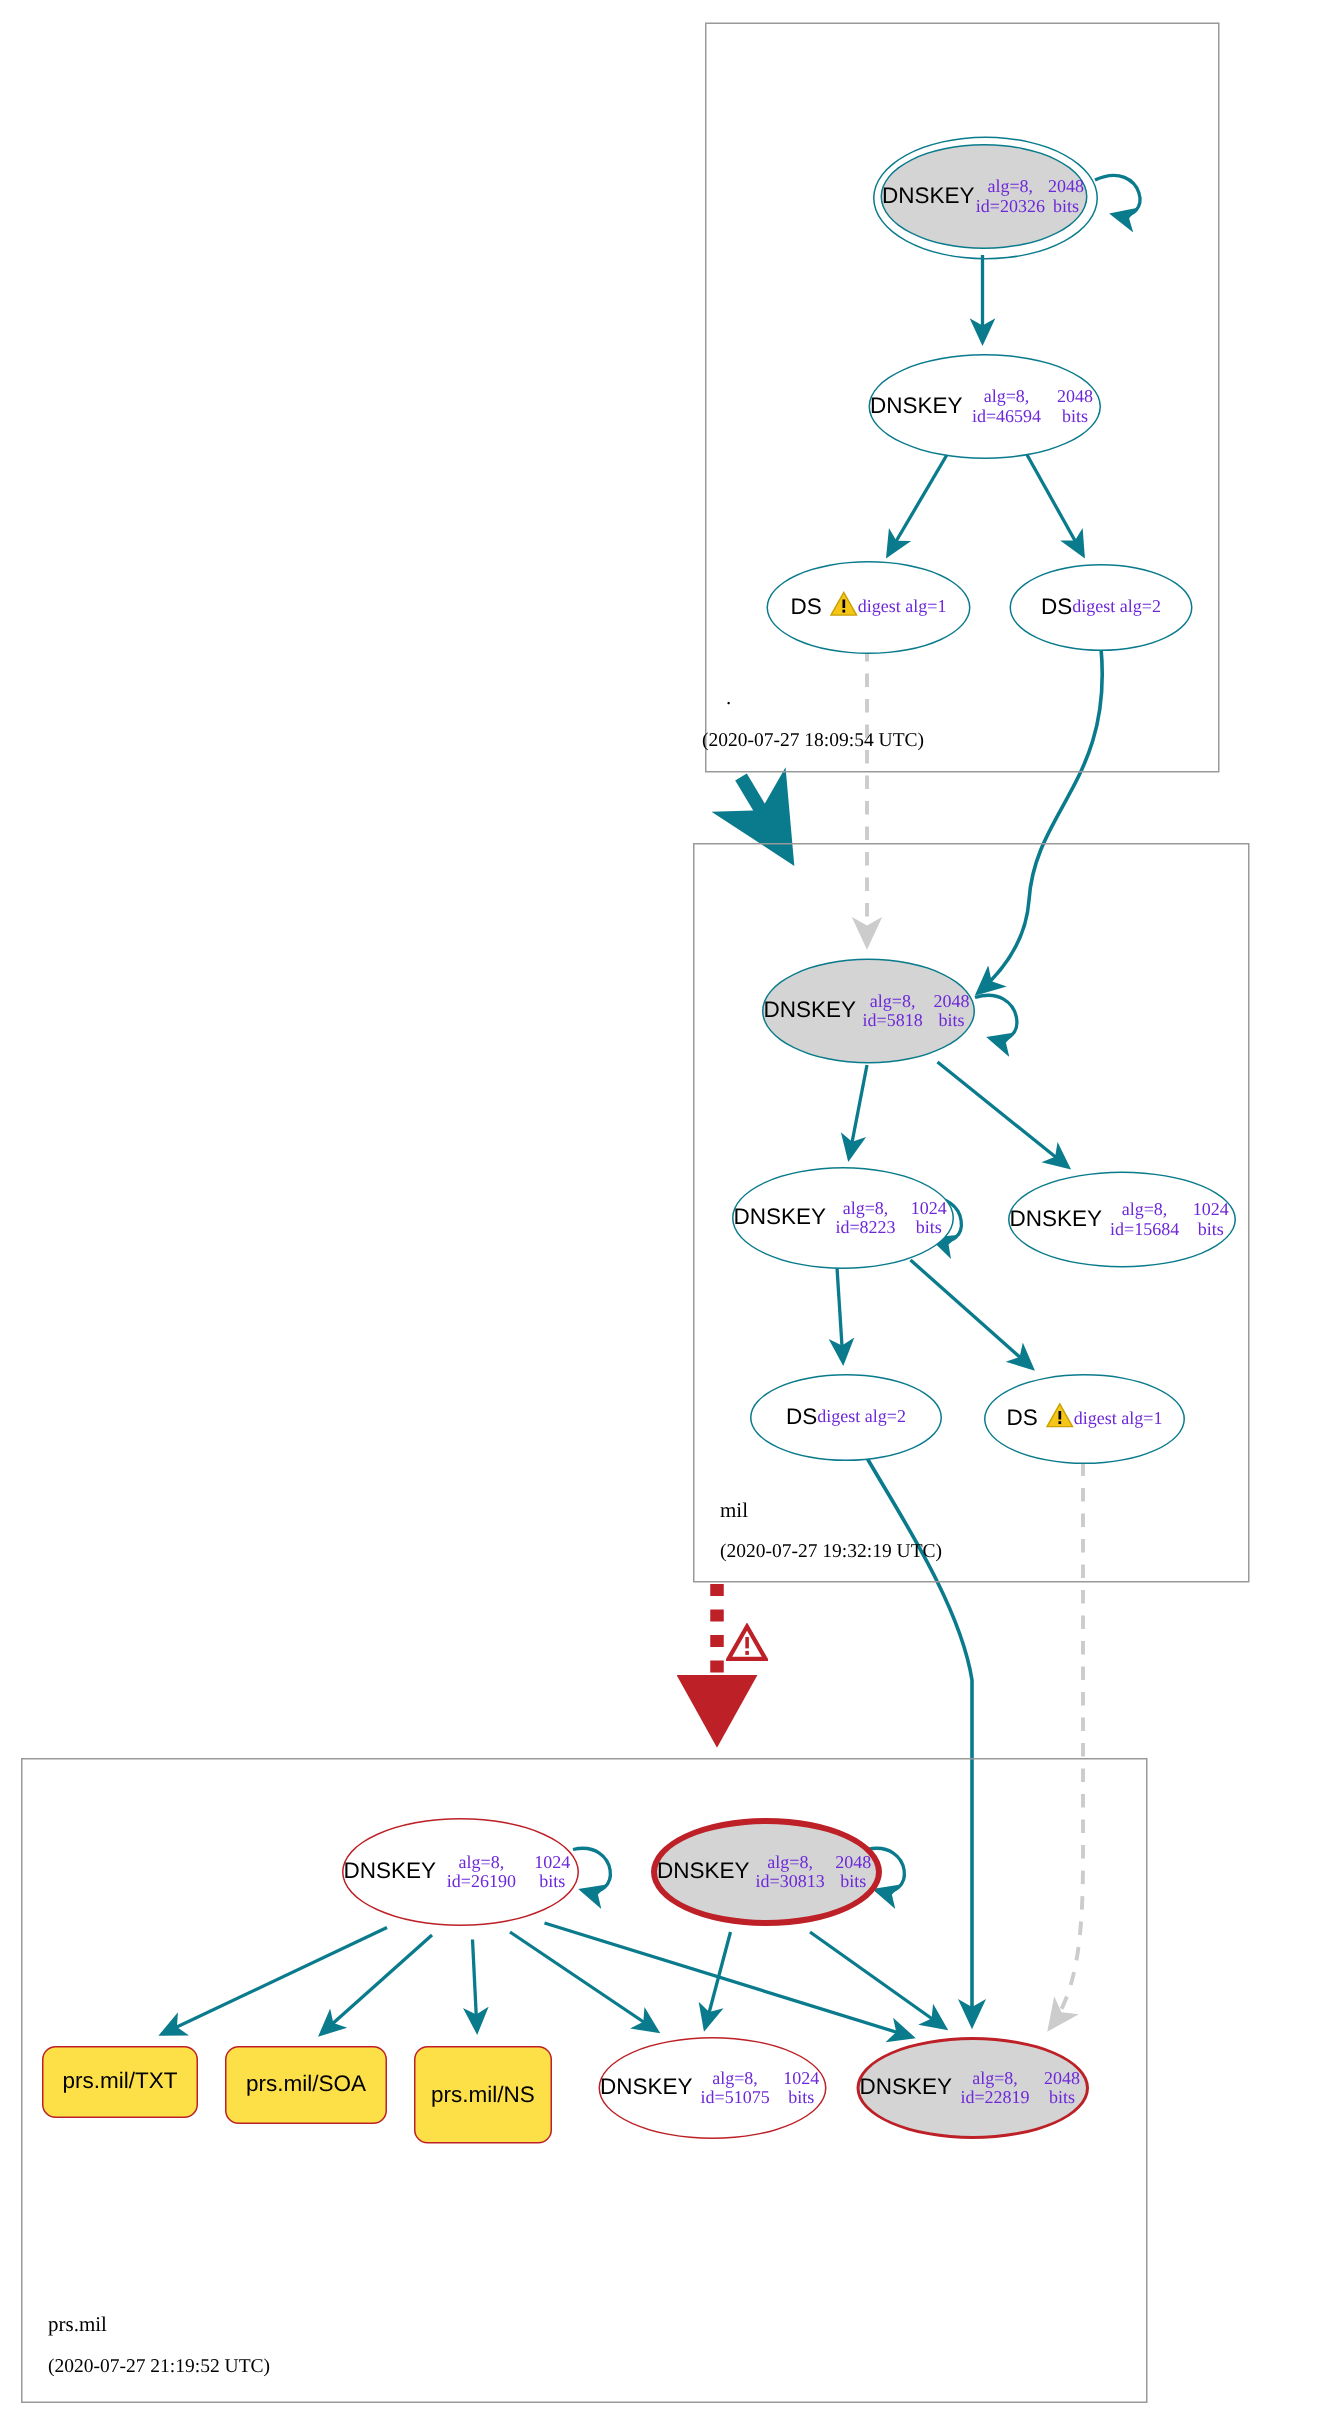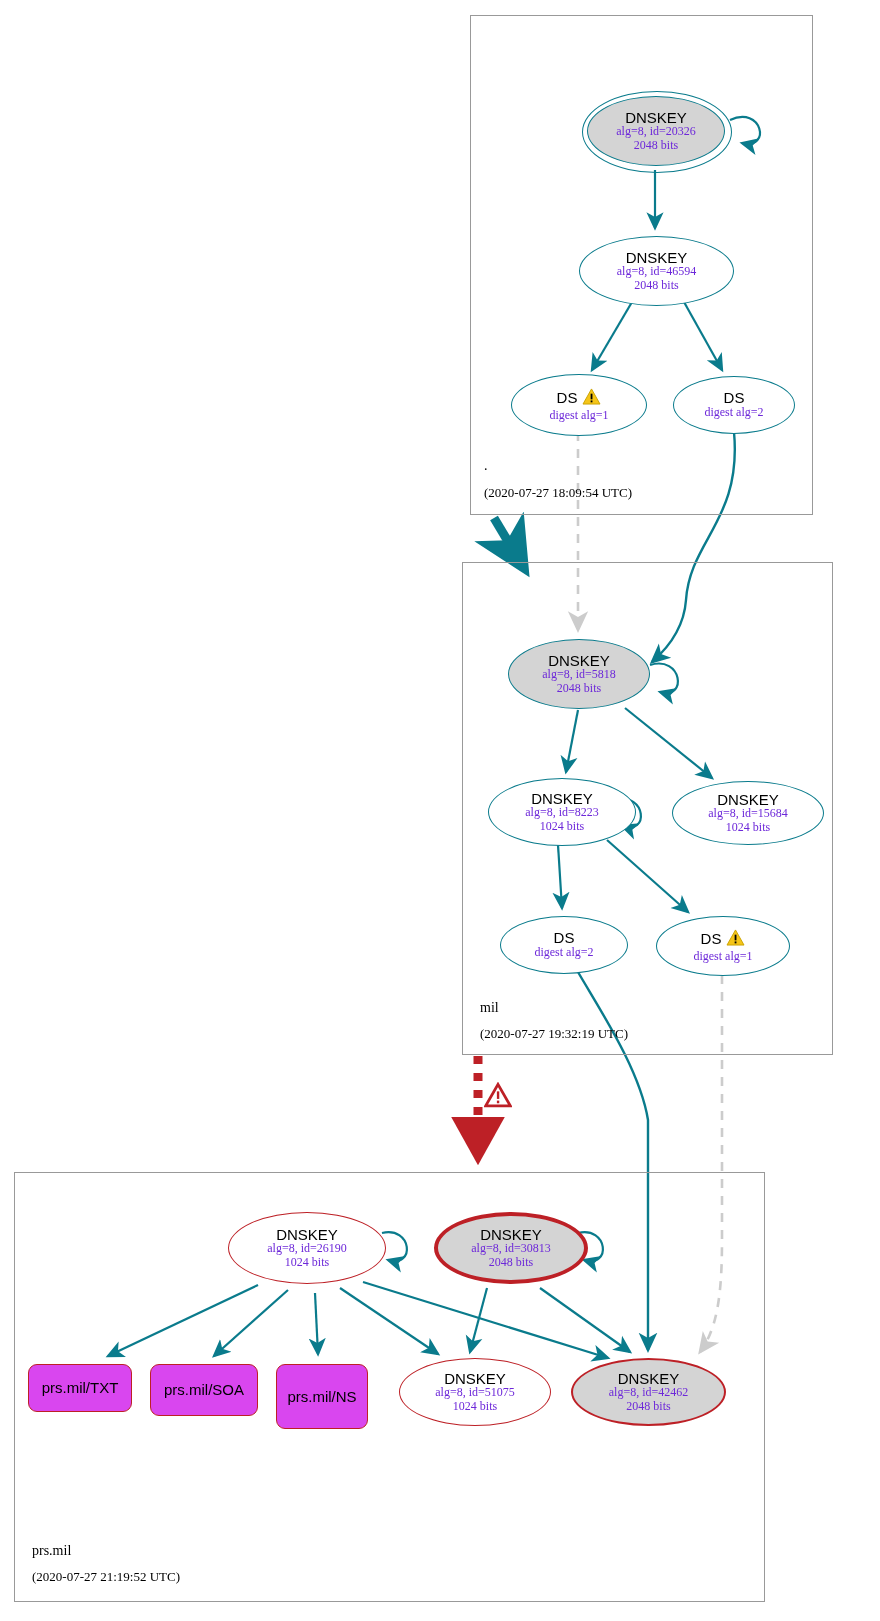--- a/index.html
+++ b/index.html
@@ -8,35 +8,35 @@
        -webkit-font-smoothing:antialiased;}
   #stage{position:absolute;left:0;top:0;width:880px;height:1621px;overflow:hidden;}
   #svg{position:absolute;left:0;top:0;width:880px;height:1621px;}
 
   
   .zone{position:absolute;border:1px solid #999999;background:transparent;box-sizing:border-box;}
   .zone-label{position:absolute;font-family:"Liberation Serif",serif;font-size:14px;color:#000;white-space:nowrap;}
   .zone-time{position:absolute;font-family:"Liberation Serif",serif;font-size:13px;color:#000;white-space:nowrap;}
 
   
-  .node{position:absolute;box-sizing:border-box;display:flex;flex-direction:column;
+  .node{position:absolute;box-sizing:border-box;display:flex;
         align-items:center;justify-content:center;text-align:center;}
   .ellipse{border-radius:50%;}
   .ttl-line{font-family:"Liberation Sans",sans-serif;font-size:15px;color:#000;line-height:1.05;}
   .sub-line{font-family:"Liberation Serif",serif;font-size:12px;color:#6d28d9;line-height:1.12;}
   .rrset{border-radius:9px;display:flex;align-items:center;justify-content:center;}
   .rrset .ttl-line{font-size:15px;}
 
   
   .sk-teal{border:1.6px solid #0a7b8c;background:#ffffff;}
   .sk-teal-grey{border:1.6px solid #0a7b8c;background:#d4d4d4;}
   .sk-red{border:1.8px solid #bd2026;background:#ffffff;}
   .sk-red-thick-grey{border:4px solid #bd2026;background:#d4d4d4;}
   .sk-red-grey{border:2.2px solid #bd2026;background:#d4d4d4;}
-  .sk-red-box{border:1.8px solid #bd2026;background:#d946ef;}
+  .sk-red-box{border:1.8px solid #bd2026;background:#fde047;}
 
   
   .ta-ring{position:absolute;border:1.6px solid #0a7b8c;border-radius:50%;background:transparent;}
 
   .warn{display:inline-block;vertical-align:middle;margin-left:5px;}
   .title-row{display:flex;align-items:center;justify-content:center;}
 </style>
 </head>
 <body>
 
@@ -118,21 +118,21 @@
     
     <path d="M363,1282 L608,1358" fill="none" stroke="#0a7b8c" stroke-width="2.2" marker-end="url(#ah-teal)"></path>
     
     <path d="M487,1288 L470,1352" fill="none" stroke="#0a7b8c" stroke-width="2.2" marker-end="url(#ah-teal)"></path>
     
     <path d="M540,1288 L630,1352" fill="none" stroke="#0a7b8c" stroke-width="2.2" marker-end="url(#ah-teal)"></path>
   </svg>
 
   <div class="zone" style="left:470px;top:15px;width:343px;height:500px;"></div>
   <div class="zone-label" style="left:484px;top:458px;">.</div>
-  <div class="zone-time" style="left:484px;top:485px;">(2020-07-27 18:09:54 UTC)</div>
+  <div class="zone-time" style="left:468px;top:485px;">(2020-07-27 18:09:54 UTC)</div>
 
   <div class="ta-ring" style="left:582px;top:91px;width:148px;height:80px;"></div>
   <div class="node ellipse sk-teal-grey" style="left:587px;top:96px;width:138px;height:70px;">
     <div class="ttl-line">DNSKEY</div>
     <div class="sub-line">alg=8, id=20326</div>
     <div class="sub-line">2048 bits</div>
   </div>
 
   <div class="node ellipse sk-teal" style="left:579px;top:236px;width:155px;height:70px;">
     <div class="ttl-line">DNSKEY</div>
@@ -225,21 +225,21 @@
   </div>
 
   <div class="node ellipse sk-red" style="left:399px;top:1358px;width:152px;height:68px;">
     <div class="ttl-line">DNSKEY</div>
     <div class="sub-line">alg=8, id=51075</div>
     <div class="sub-line">1024 bits</div>
   </div>
 
   <div class="node ellipse sk-red-grey" style="left:571px;top:1358px;width:155px;height:68px;">
     <div class="ttl-line">DNSKEY</div>
-    <div class="sub-line">alg=8, id=42462</div>
+    <div class="sub-line">alg=8, id=22819</div>
     <div class="sub-line">2048 bits</div>
   </div>
 
   <div class="node rrset sk-red-box" style="left:28px;top:1364px;width:104px;height:48px;">
     <div class="ttl-line">prs.mil/TXT</div>
   </div>
   <div class="node rrset sk-red-box" style="left:150px;top:1364px;width:108px;height:52px;">
     <div class="ttl-line">prs.mil/SOA</div>
   </div>
   <div class="node rrset sk-red-box" style="left:276px;top:1364px;width:92px;height:65px;">

